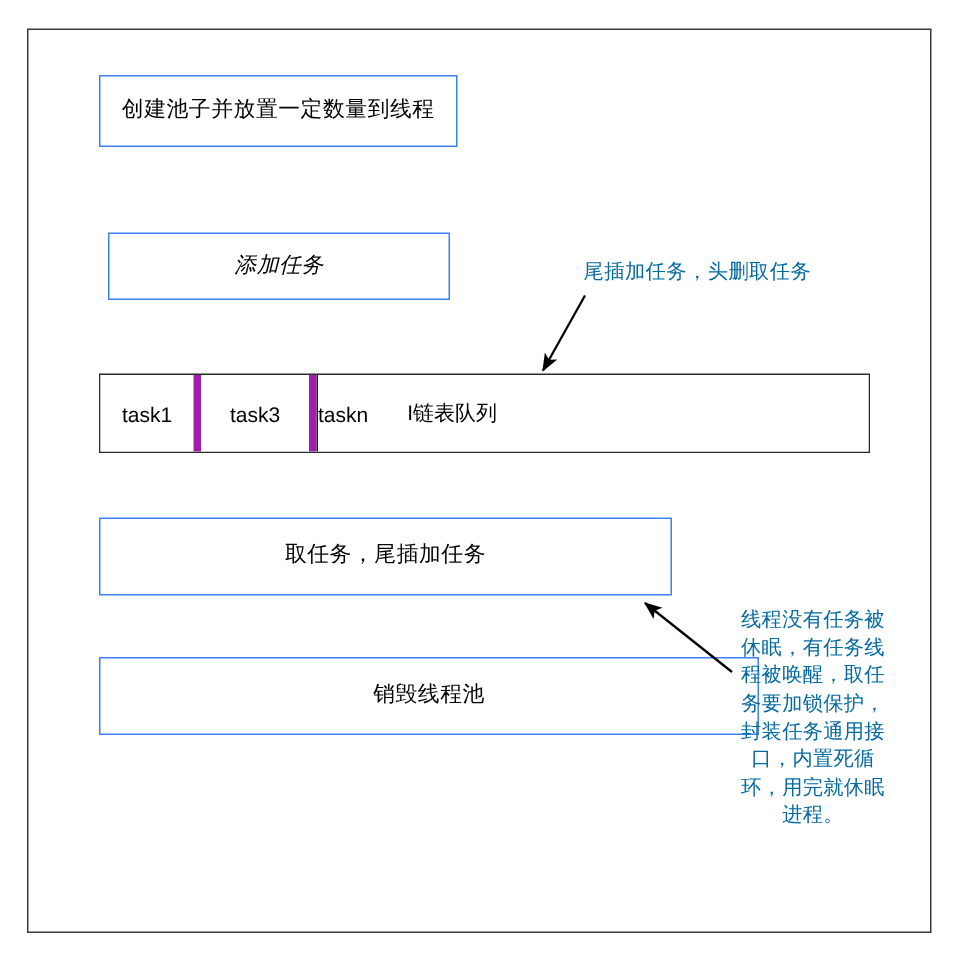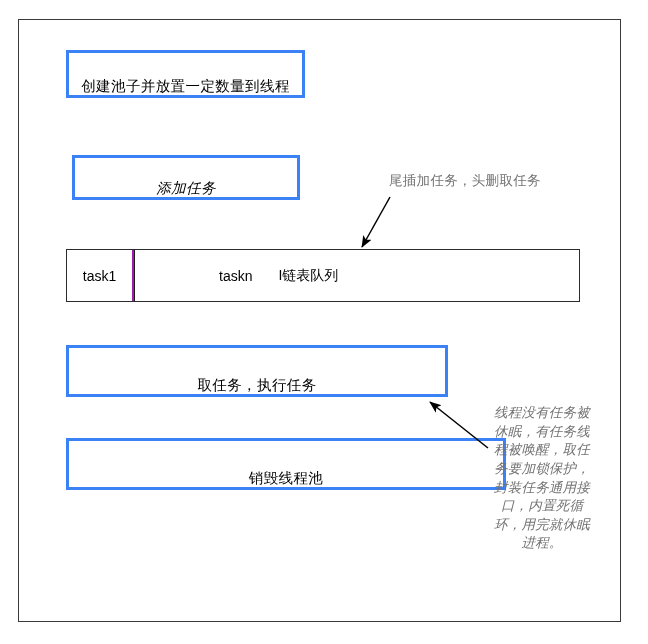--- a/index.html
+++ b/index.html
@@ -25,24 +25,24 @@
     top: 19px;
     width: 603px;
     height: 603px;
     border: 1px solid #3a3a3a;
     box-sizing: border-box;
     background: #ffffff;
   }
   .node-box {
     position: absolute;
     box-sizing: border-box;
-    border: 3px solid #3b82f6;
+    border: 1px solid #3b82f6;
     background: #ffffff;
     display: flex;
-    align-items: flex-end;
+    align-items: center;
     justify-content: center;
     font-size: 14.5px;
     line-height: 1.2;
     letter-spacing: 0.4px;
     color: #000000;
   }
   
   #box-create-pool {
     left: 66px;
     top: 50px;
@@ -81,63 +81,61 @@
     display: flex;
     align-items: stretch;
   }
   .queue-cell {
     box-sizing: border-box;
     display: flex;
     align-items: center;
     justify-content: center;
     font-size: 14px;
     color: #000000;
-    border-right: 2px solid #a21caf;
+    border-right: 5px solid #a21caf;
     background: #ffffff;
   }
   .queue-cell.c1 { width: 67px; }
   .queue-cell.c2 { width: 75px; }
   .queue-cell.c3 { width: 77px; }
   .queue-cell.spacer { width: 0px; border-right: 1px solid #1a1a1a; }
   .queue-cell.tail {
     flex: 1;
     border-right: none;
     justify-content: flex-start;
     padding-left: 0;
   }
   .tail-inner {
     display: flex;
     align-items: center;
     gap: 26px;
-    margin-left: 84px;
     font-size: 14px;
   }
   
   .annotation {
     position: absolute;
     font-size: 13.5px;
     line-height: 1.22;
-    color: #737373;
+    color: #0369a1;
     white-space: nowrap;
   }
   #ann-queue-note {
     left: 389px;
     top: 173px;
     letter-spacing: 0.3px;
   }
   #ann-thread-note {
     left: 490px;
     top: 404px;
     width: 104px;
     white-space: normal;
     text-align: center;
     font-size: 13.5px;
     line-height: 1.38;
     letter-spacing: 0.2px;
-    font-style: italic;
   }
   
   #arrow-layer {
     position: absolute;
     left: 0;
     top: 0;
     width: 648px;
     height: 644px;
     pointer-events: none;
   }
@@ -156,31 +154,34 @@
   <div class="node-box" id="box-add-task">
     <span>添加任务</span>
   </div>
 
   <div class="annotation" id="ann-queue-note">尾插加任务，头删取任务</div>
 
   <div id="queue-box">
     <div class="queue-cell c1">
       <span>task1</span>
     </div>
+    <div class="queue-cell c3">
+      <span>task3</span>
+    </div>
     <div class="queue-cell spacer"></div>
     <div class="queue-cell tail">
       <div class="tail-inner">
         <span>taskn</span>
         <span>I链表队列</span>
       </div>
     </div>
   </div>
 
   <div class="node-box" id="box-get-exec-task">
-    <span>取任务，执行任务</span>
+    <span>取任务，尾插加任务</span>
   </div>
 
   <div class="node-box" id="box-destroy-pool">
     <span>销毁线程池</span>
   </div>
 
   <div class="annotation" id="ann-thread-note">线程没有任务被休眠，有任务线程被唤醒，取任务要加锁保护，封装任务通用接口，内置死循环，用完就休眠进程。</div>
 
   <svg id="arrow-layer" viewBox="0 0 648 644" xmlns="http://www.w3.org/2000/svg">
     <defs>

